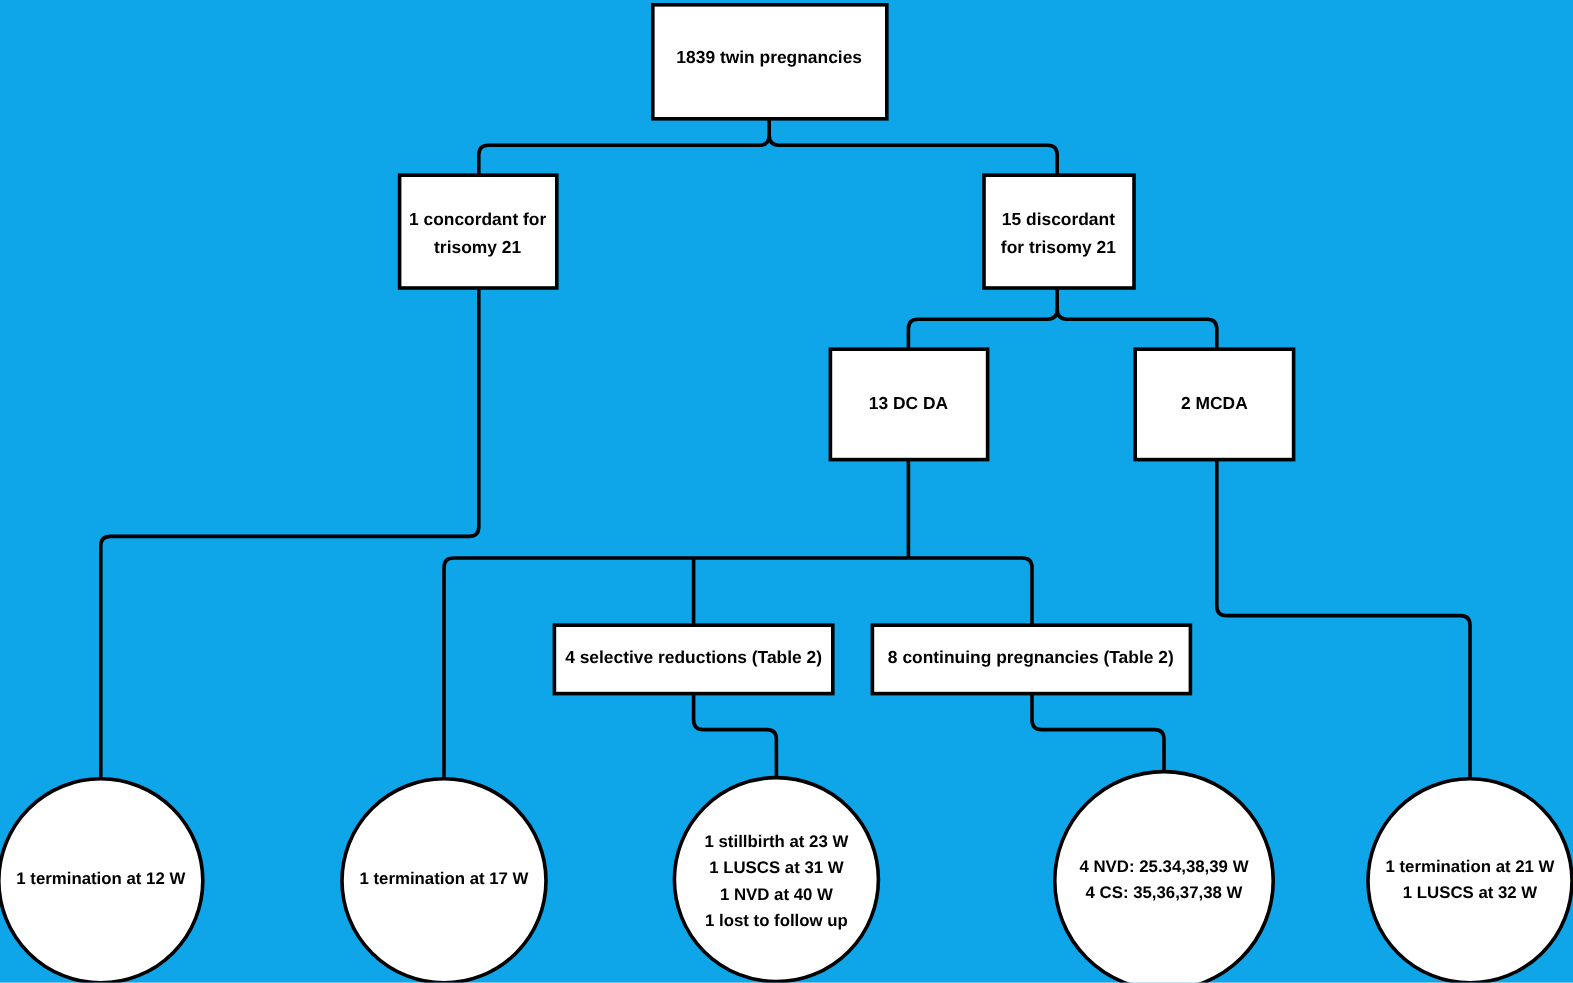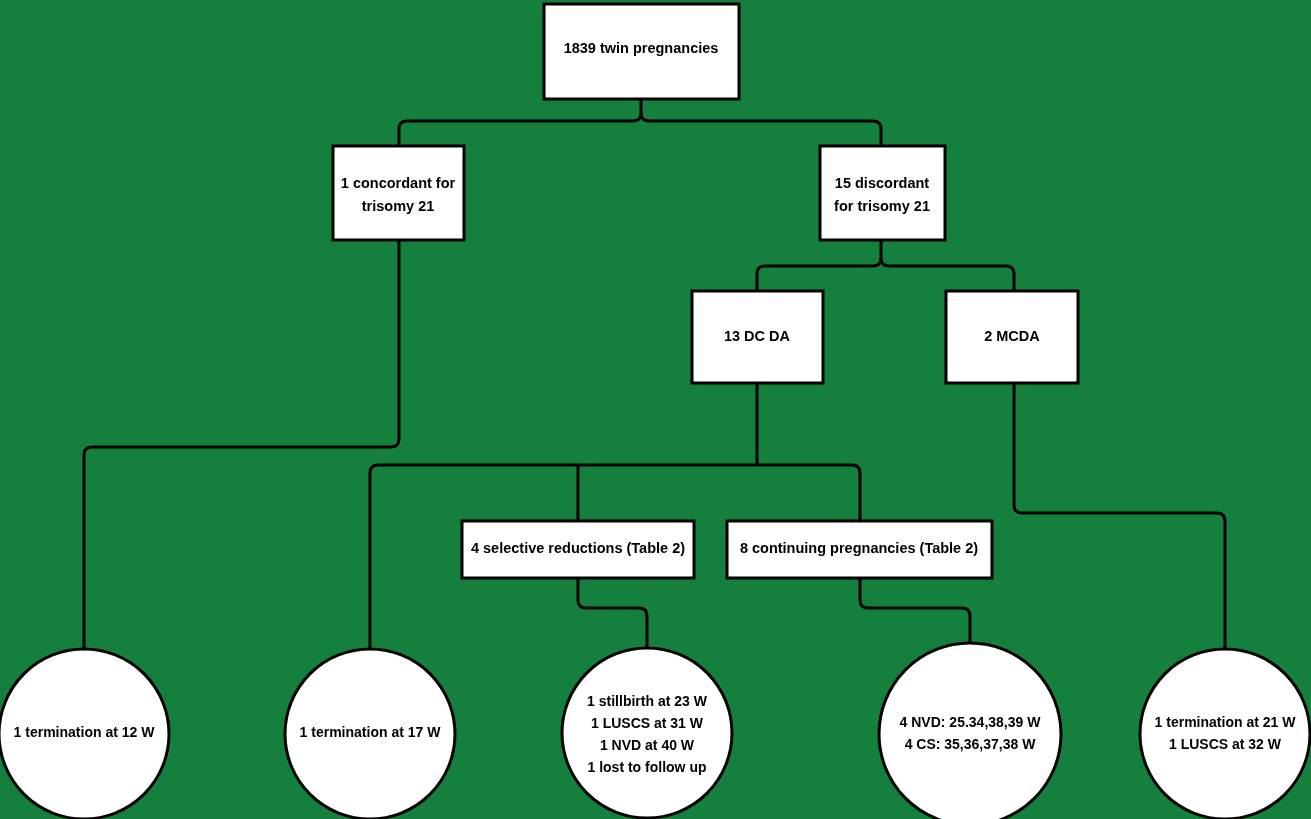--- a/index.html
+++ b/index.html
@@ -4,21 +4,21 @@
 <style>
   html, body {
     margin: 0;
     padding: 0;
     background: #ffffff;
   }
   #canvas {
     position: relative;
     width: 1311px;
     height: 819px;
-    background: #15803d;
+    background: #0ea5e9;
     font-family: "Liberation Sans", sans-serif;
     overflow: hidden;
   }
   svg#flow {
     position: absolute;
     top: 0;
     left: 0;
     width: 1311px;
     height: 819px;
   }

